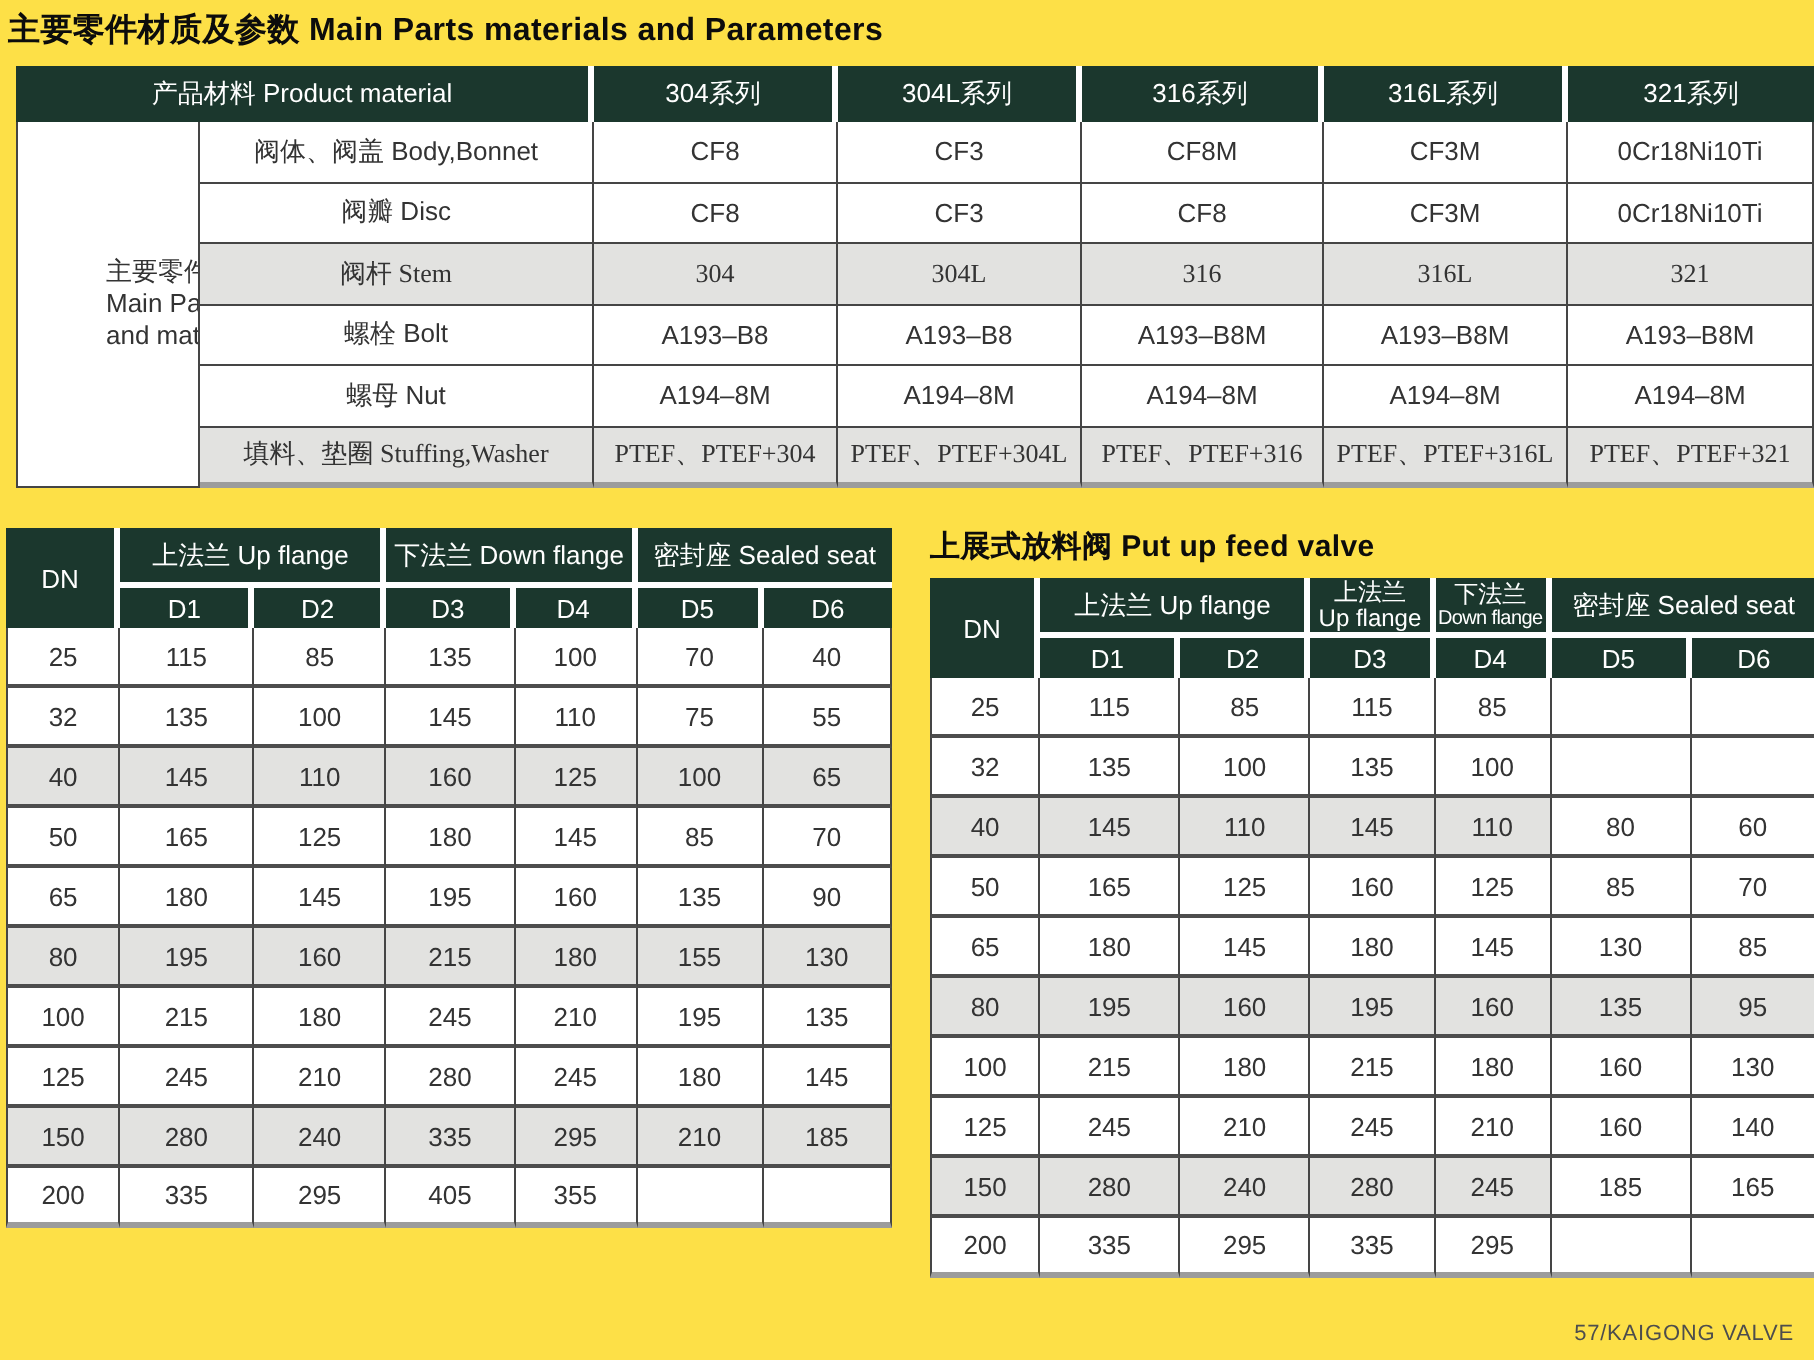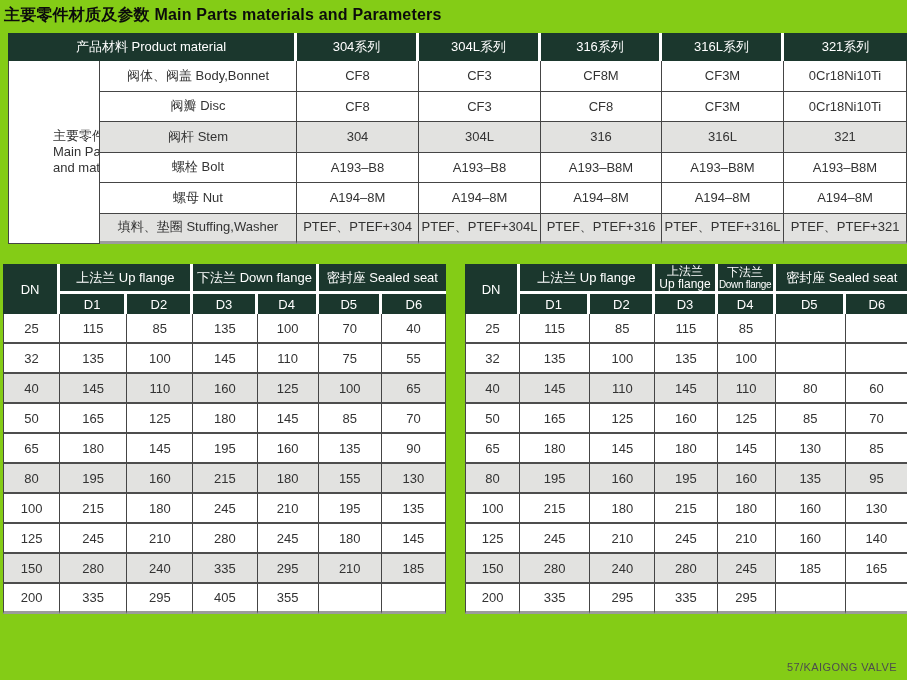--- a/index.html
+++ b/index.html
@@ -1,17 +1,17 @@
 <!DOCTYPE html>
 <html><head>
 <meta charset="utf-8">
 <style>
   html,body{margin:0;padding:0;background:#fff;}
   body{width:907px;height:680px;font-family:"Liberation Sans","DejaVu Sans",sans-serif;color:#2e2e2e;}
-  .page{position:relative;width:907px;height:680px;overflow:hidden;background:#84cc16;}
+  .page{position:relative;width:907px;height:680px;overflow:hidden;background:#fde047;}
 
   .main-title{font-size:16px;font-weight:bold;color:#0c0c0c;margin:5px 0 7px 4px;letter-spacing:.2px;}
   .section-title{font-size:15px;font-weight:bold;color:#0c0c0c;margin:0 0 6px 0;letter-spacing:.2px;}
 
   table{border-collapse:separate;border-spacing:0;table-layout:fixed;}
   th,td{padding:0;vertical-align:middle;text-align:center;font-size:13px;white-space:nowrap;overflow:hidden;}
 
   
   .green{background:#1b372d;color:#fff;font-weight:normal;}
   .gsep{border-right:3px solid #fff;}
@@ -20,21 +20,21 @@
   .green .l2{line-height:13px;font-size:12px;}
   .green .l2small{line-height:12px;font-size:10px;letter-spacing:-.3px;}
 
   
   .mat-table{width:899px;margin-left:8px;}
   .mat-table thead tr{height:28px;}
   .mat-table tbody tr{height:30.5px;}
   .mat-table tbody td{border-right:1px solid #454545;border-bottom:1px solid #454545;background:#fff;color:#333;}
   .mat-table tbody td.group-label{border-left:1px solid #454545;font-size:13px;line-height:16px;color:#333;padding-left:44px;}
   .mat-table tbody tr:last-child td{border-bottom:3px solid #9c9c9c;}
-  .mat-table td.shaded{background:#e2e2e0;}
+  .mat-table td.shaded{background:#e2e2e0;font-family:Liberation Serif, serif;}
 
   
   .valves{display:flex;gap:19px;margin:20px 0 0 3px;}
   .valve-block{width:443px;}
   .valve-table{width:443px;}
   .valve-table thead tr.h1{height:30px;}
   .valve-table thead tr.h2{height:20px;}
   .valve-table tbody tr{height:30px;}
   .valve-table tbody td{border-right:1px solid #454545;border-bottom:2px solid #4d4d4d;background:#fff;color:#333;}
   .valve-table tbody td:first-child{border-left:1px solid #454545;}
@@ -245,20 +245,21 @@
               <td>405</td>
               <td>355</td>
               <td></td>
               <td></td>
             </tr>
           </tbody>
       </table>
     </div>
 
     <div class="valve-block">
+      <h2 class="section-title">上展式放料阀  Put up feed valve</h2>
       <table class="valve-table">
         <colgroup>
           <col style="width:55px">
             <col style="width:70px">
             <col style="width:65px">
             <col style="width:62px">
           <col style="width:58px">
             <col style="width:70px">
             <col style="width:62px">
         </colgroup>

